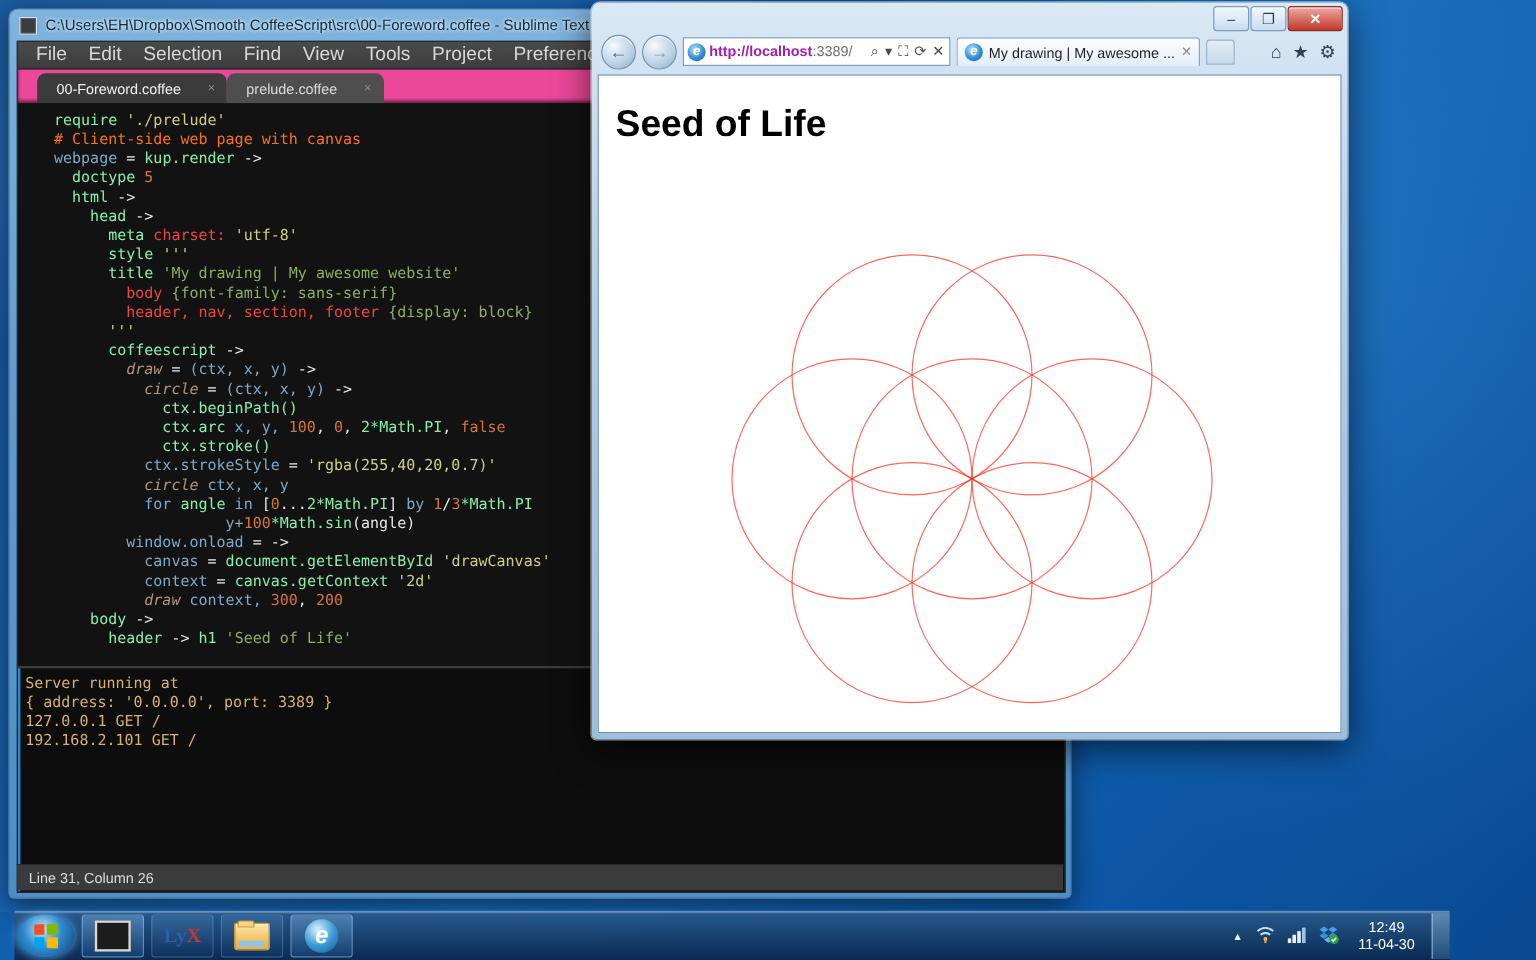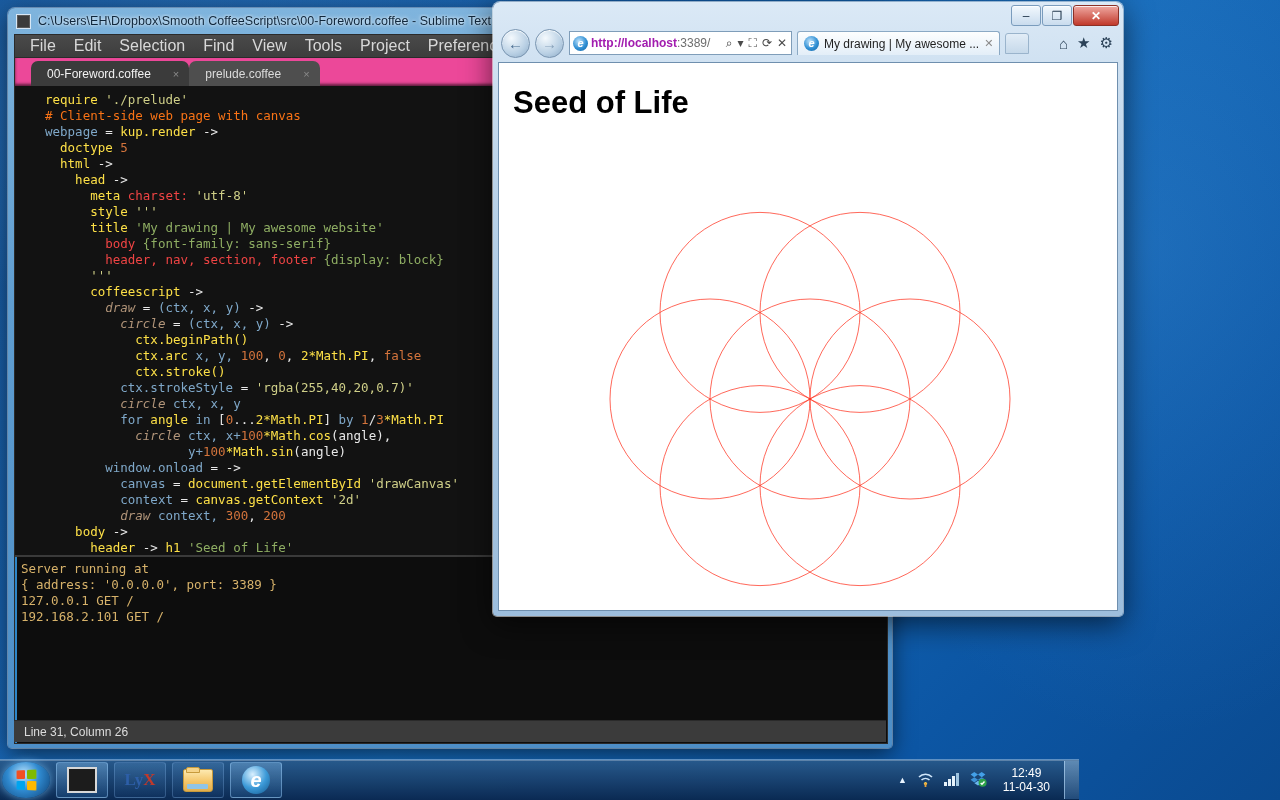--- a/index.html
+++ b/index.html
@@ -43,21 +43,21 @@
   .st-tab{height:25px;display:flex;align-items:center;padding:0 10px 0 16px;
     border-radius:7px 7px 0 0;font-size:12px;gap:22px;}
   .st-tab.active{background:#3b3b3b;color:#f2f2f2;}
   .st-tab.inactive{background:#4e4e4e;color:#dcdcdc;}
   .st-tab .x{color:#8b8b8b;font-size:11px;}
 
   .editor{position:relative;background:#121212;height:470px;overflow:hidden;
     font-family:"DejaVu Sans Mono","Liberation Mono",monospace;font-size:12.5px;
     line-height:16px;padding:6px 0 0 0;}
   .eline{white-space:pre;padding-left:30px;color:#d9d9c9;height:16px;}
-  .c-kw{color:#fde047;}       
+  .c-kw{color:#86efac;}       
   .c-str{color:#cfcf88;}      
   .c-str2{color:#8fae63;}     
   .c-com{color:#f97316;}      
   .c-var{color:#7fa8c9;}      
   .c-fn{color:#b3967a;font-style:italic;}       
   .c-num{color:#d4743c;}      
   .c-attr{color:#ef4444;}
   .c-white{color:#e8e8e8;}
 
   .minimap{position:absolute;right:0;top:0;width:14px;height:100%;
@@ -114,21 +114,21 @@
   .ie-newtab{width:22px;height:19px;background:linear-gradient(180deg,#e2edf7,#c6d9ea);
     border:1px solid #9ab4cc;border-radius:3px 3px 0 0;}
   .ie-right{margin-left:auto;display:flex;gap:9px;align-items:center;
     color:#2b4258;font-size:15px;padding-right:2px;}
   .ie-page{position:absolute;left:5px;top:60px;width:620px;height:549px;
     background:#fff;border:1px solid #6f8fae;box-sizing:border-box;overflow:hidden;}
   .page-h1{font-family:"Liberation Sans",sans-serif;font-weight:bold;font-size:31px;
     color:#000;margin:22px 0 0 14px;}
 
   
-  .taskbar{position:absolute;left:0;bottom:0;width:1079px;height:40px;
+  .taskbar{position:absolute;left:12px;bottom:0;width:1196px;height:40px;
     background:linear-gradient(180deg,rgba(40,90,140,.96),rgba(10,40,80,.97));
     border-top:1px solid rgba(140,200,255,.65);
     box-shadow:inset 0 1px 0 rgba(255,255,255,.25);display:flex;align-items:center;}
   .start{width:48px;height:36px;margin-left:2px;border-radius:50%;
     background:radial-gradient(circle at 45% 35%,#bfe6ff,#2f8ad0 45%,#0e3f73 100%);
     display:flex;align-items:center;justify-content:center;
     box-shadow:0 0 8px rgba(120,200,255,.7);}
   .winlogo{width:20px;height:20px;display:grid;grid-template-columns:1fr 1fr;
     grid-template-rows:1fr 1fr;gap:2px;transform:perspective(30px) rotateY(-8deg);}
   .winlogo i{display:block;border-radius:1px;}
@@ -196,21 +196,20 @@
           <div class="eline"><span class="c-str">      '''</span></div>
           <div class="eline"><span class="c-kw">      coffeescript </span><span class="c-white">-&gt;</span></div>
           <div class="eline"><span class="c-fn">        draw </span><span class="c-white">= </span><span class="c-var">(ctx, x, y) </span><span class="c-white">-&gt;</span></div>
           <div class="eline"><span class="c-fn">          circle </span><span class="c-white">= </span><span class="c-var">(ctx, x, y) </span><span class="c-white">-&gt;</span></div>
           <div class="eline"><span class="c-kw">            ctx.beginPath()</span></div>
           <div class="eline"><span class="c-kw">            ctx.arc </span><span class="c-var">x, y, </span><span class="c-num">100</span><span class="c-white">, </span><span class="c-num">0</span><span class="c-white">, </span><span class="c-kw">2*Math.PI</span><span class="c-white">, </span><span class="c-num">false</span></div>
           <div class="eline"><span class="c-kw">            ctx.stroke()</span></div>
           <div class="eline"><span class="c-var">          ctx.strokeStyle </span><span class="c-white">= </span><span class="c-str">'rgba(255,40,20,0.7)'</span></div>
           <div class="eline"><span class="c-fn">          circle </span><span class="c-var">ctx, x, y</span></div>
           <div class="eline"><span class="c-var">          for </span><span class="c-kw">angle </span><span class="c-var">in </span><span class="c-white">[</span><span class="c-num">0</span><span class="c-white">...</span><span class="c-kw">2*Math.PI</span><span class="c-white">] </span><span class="c-var">by </span><span class="c-num">1</span><span class="c-white">/</span><span class="c-num">3</span><span class="c-kw">*Math.PI</span></div>
-          <div class="eline"><span class="c-fn">            circle </span><span class="c-var">ctx, x+</span><span class="c-num">100</span><span class="c-kw">*Math.cos</span><span class="c-white">(angle),</span></div>
           <div class="eline"><span class="c-var">                   y+</span><span class="c-num">100</span><span class="c-kw">*Math.sin</span><span class="c-white">(angle)</span></div>
           <div class="eline"><span class="c-var">        window.onload </span><span class="c-white">= </span><span class="c-white">-&gt;</span></div>
           <div class="eline"><span class="c-var">          canvas </span><span class="c-white">= </span><span class="c-kw">document.getElementById </span><span class="c-str">'drawCanvas'</span></div>
           <div class="eline"><span class="c-var">          context </span><span class="c-white">= </span><span class="c-kw">canvas.getContext </span><span class="c-str">'2d'</span></div>
           <div class="eline"><span class="c-fn">          draw </span><span class="c-var">context, </span><span class="c-num">300</span><span class="c-white">, </span><span class="c-num">200</span></div>
           <div class="eline"><span class="c-kw">    body </span><span class="c-white">-&gt;</span></div>
           <div class="eline"><span class="c-kw">      header </span><span class="c-white">-&gt; </span><span class="c-kw">h1 </span><span class="c-str2">'Seed of Life'</span></div>
         </div>
       <div class="vscroll"></div>
       <div class="minimap">

